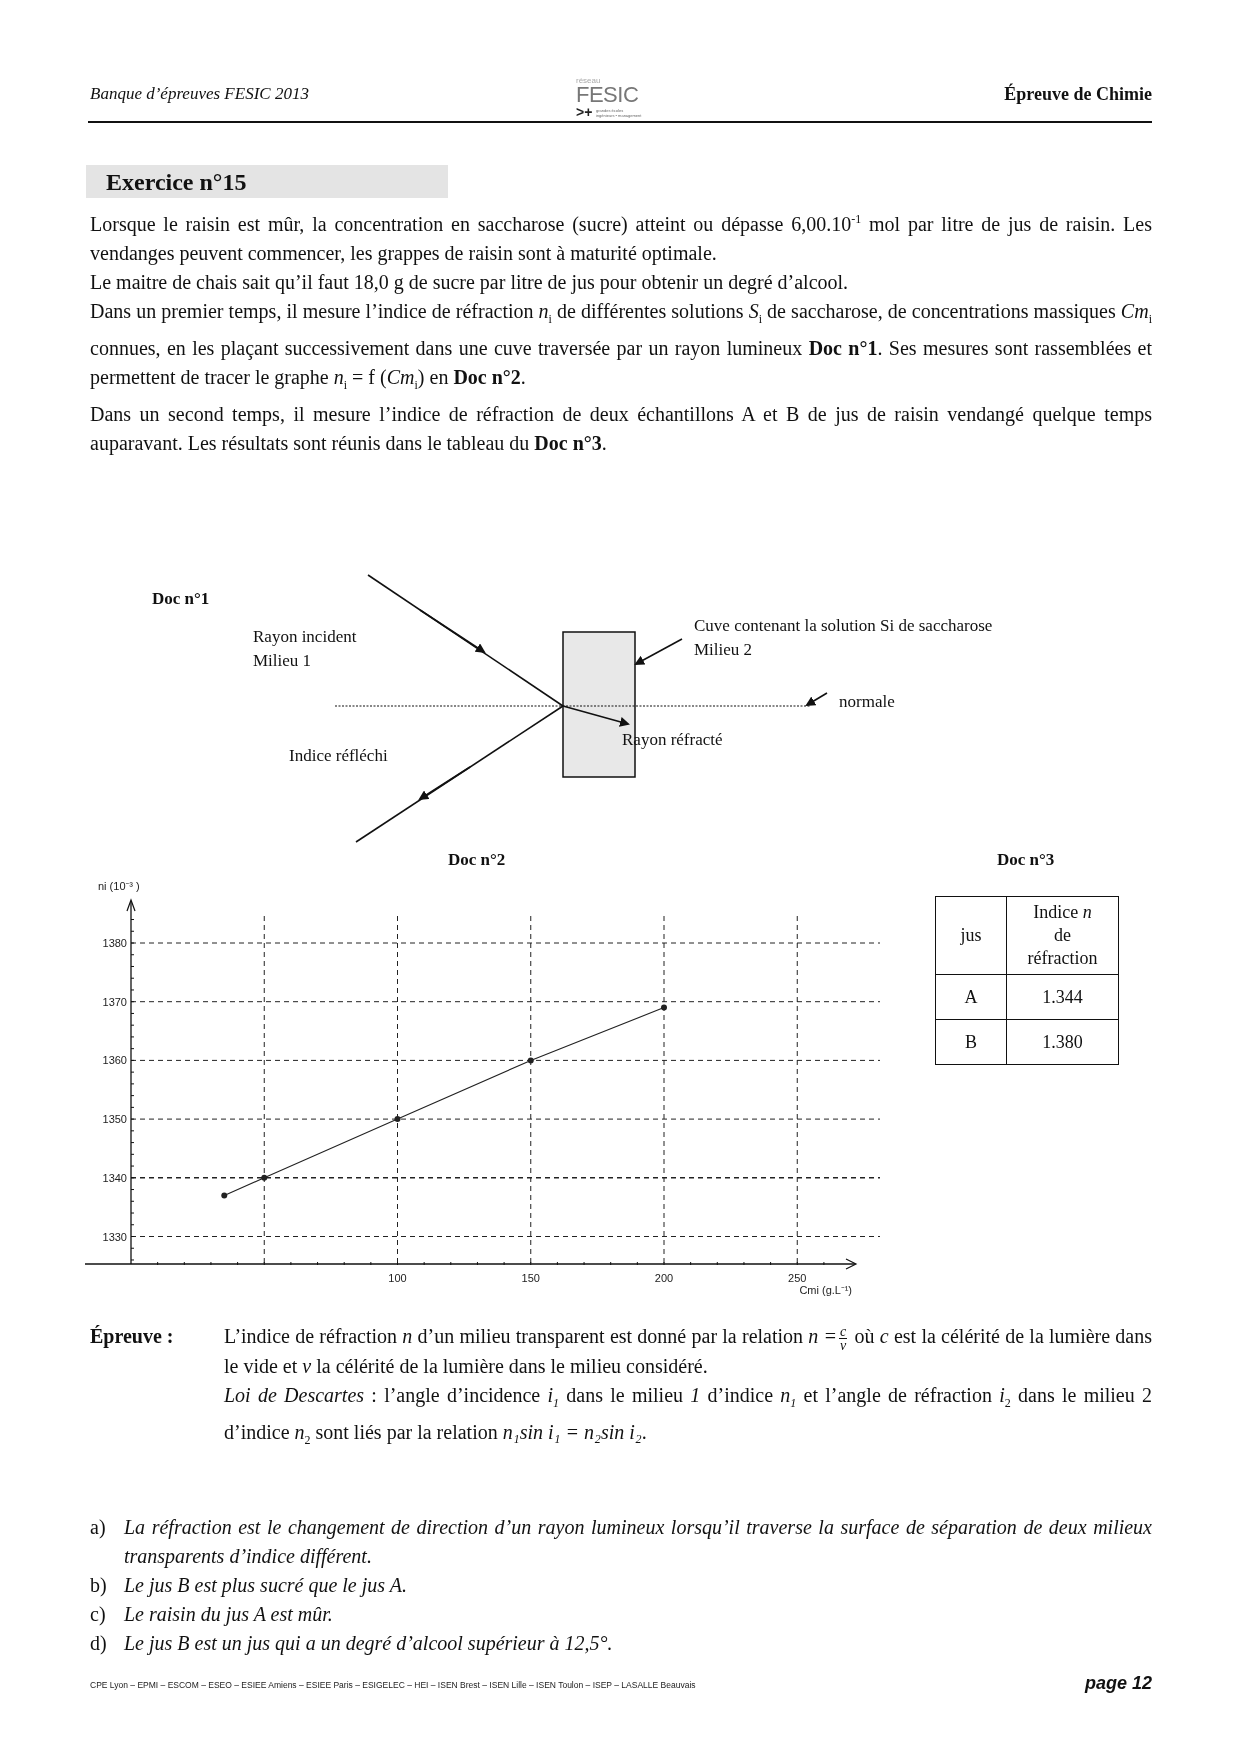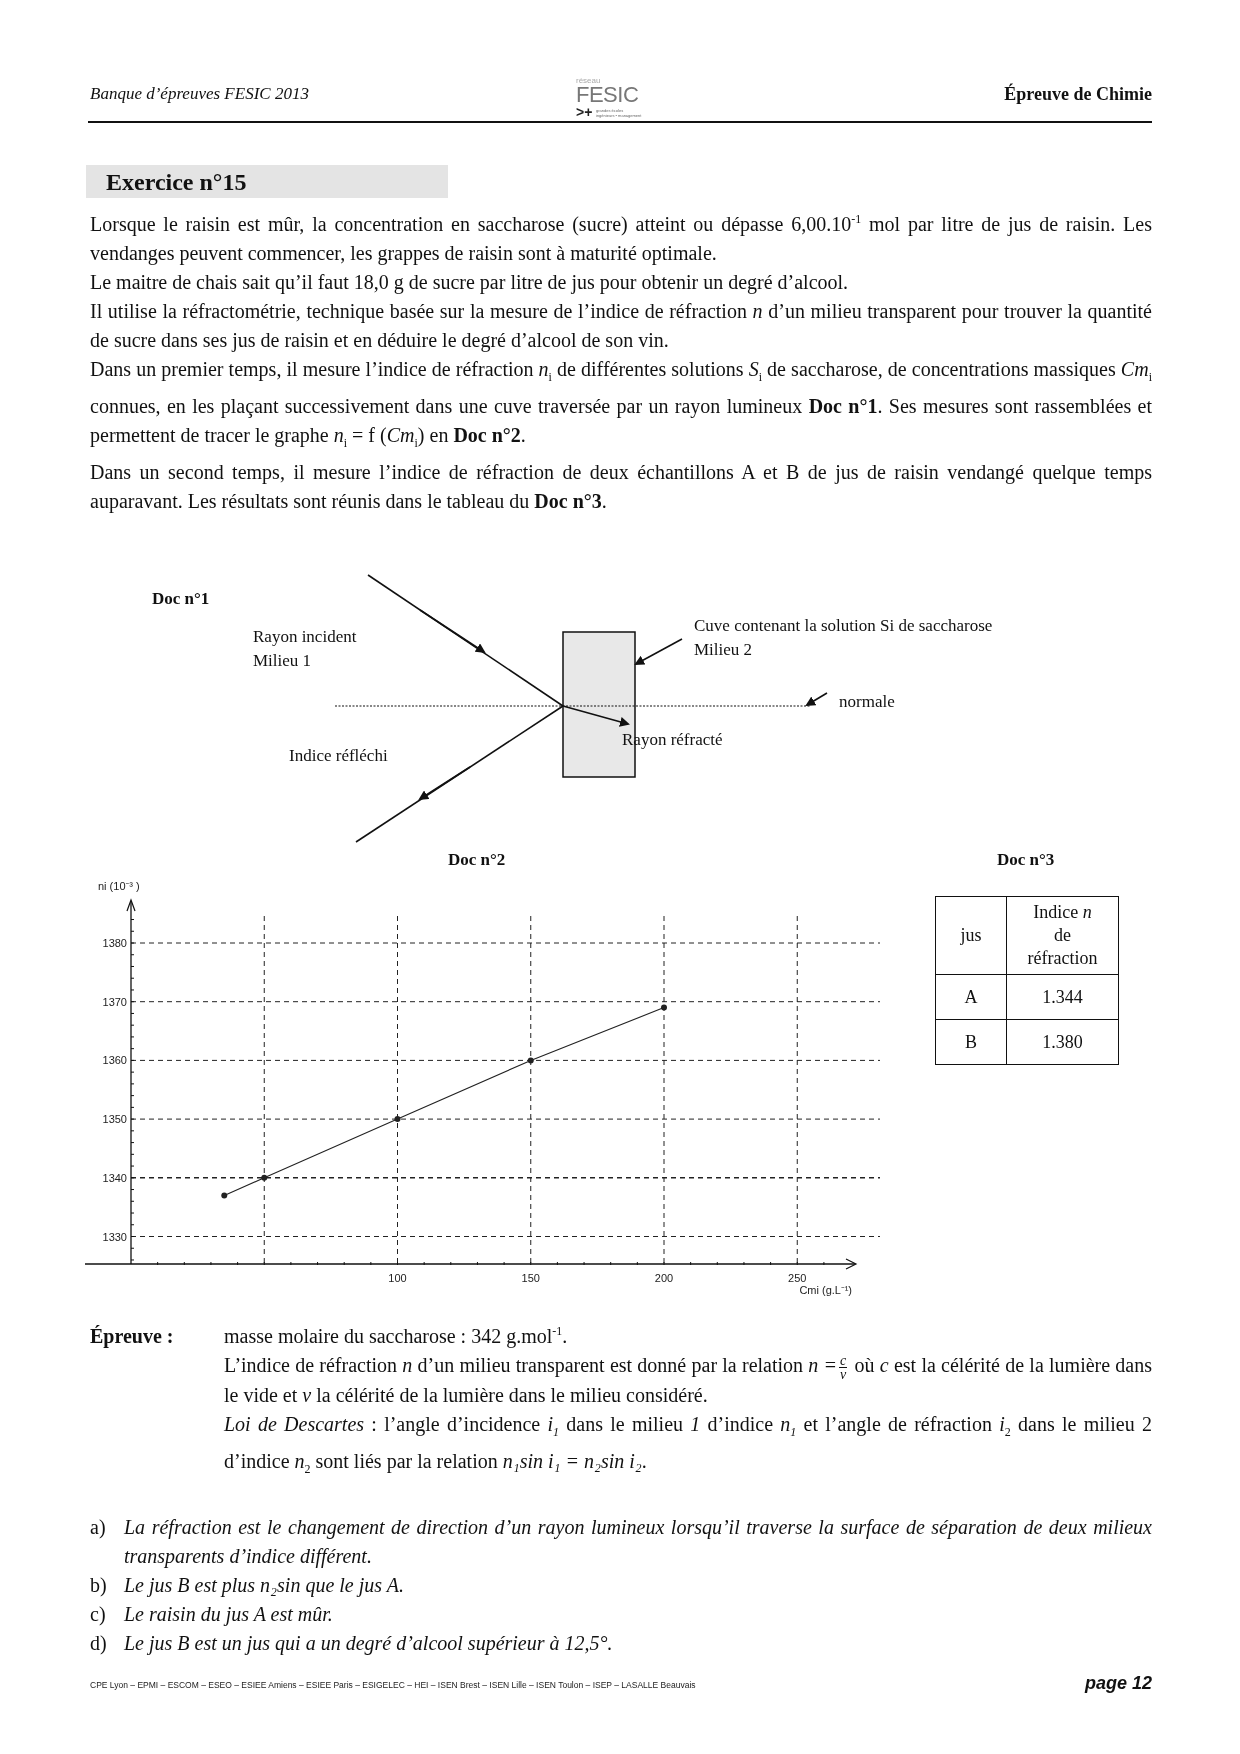--- a/index.html
+++ b/index.html
@@ -46,21 +46,20 @@
   <span class="tag"><span>grandes écoles</span><br><span>ingénieurs • management</span></span>
 </div>
 <div class="abs hdr-right">Épreuve de Chimie</div>
 <div class="abs hdr-rule"></div>
 
 <div class="abs ex-title">Exercice n°15</div>
 
 <div class="abs body-text">
   <p><span>Lorsque le raisin est mûr, la concentration en saccharose (sucre) atteint ou dépasse 6,00.10</span><sup>-1</sup><span> mol par litre de jus de raisin. Les vendanges peuvent commencer, les grappes de raisin sont à maturité optimale.</span></p>
   <p>Le maitre de chais sait qu’il faut 18,0 g de sucre par litre de jus pour obtenir un degré d’alcool.</p>
-  <p><span>Il utilise la réfractométrie, technique basée sur la mesure de l’indice de réfraction </span><i>n</i><span> d’un milieu transparent pour trouver la quantité de sucre dans ses jus de raisin et en déduire le degré d’alcool de son vin.</span></p>
   <p><span>Dans un premier temps, il mesure l’indice de réfraction </span><i>n</i><sub>i</sub><span> de différentes solutions </span><i>S</i><sub>i</sub><span> de saccharose, de concentrations massiques </span><i>Cm</i><sub>i</sub><span> connues, en les plaçant successivement dans une cuve traversée par un rayon lumineux </span><b>Doc n°1</b><span>. Ses mesures sont rassemblées et permettent de tracer le graphe </span><i>n</i><sub>i</sub><span> = f (</span><i>Cm</i><sub>i</sub><span>) en </span><b>Doc n°2</b><span>.</span></p>
   <p><span>Dans un second temps, il mesure l’indice de réfraction de deux échantillons A et B de jus de raisin vendangé quelque temps auparavant. Les résultats sont réunis dans le tableau du </span><b>Doc n°3</b><span>.</span></p>
 </div>
 
 <div class="abs doc-label" style="left:152px; top:589px;">Doc n°1</div>
 <svg class="abs" style="left:0; top:0;" width="1240" height="860">
   <defs>
     <marker id="arr" markerWidth="10" markerHeight="10" refX="8" refY="5" orient="auto" markerUnits="userSpaceOnUse">
       <path d="M0,0 L10,5 L0,10 z" fill="#111"></path>
     </marker>
@@ -189,27 +188,26 @@
   <tr style="height:45px;">
     <td>B</td>
     <td>1.380</td>
   </tr>
 </tbody>
   </table>
 
 <div class="abs donnees">
   <span class="lbl">Épreuve :</span>
   <div class="content">
-    <div><span>masse molaire du saccharose : 342 g.mol</span><sup>-1</sup><span>.</span></div>
     <div><span>L’indice de réfraction </span><i>n</i><span> d’un milieu transparent est donné par la relation </span><i>n =</i><span class="frac"><span class="num">c</span><span>v</span></span><span> où </span><i>c</i><span> est la célérité de la lumière dans le vide et </span><i>v</i><span> la célérité de la lumière dans le milieu considéré.</span></div>
     <div><i>Loi de Descartes</i><span> : l’angle d’incidence </span><i>i</i><sub style="font-size:12px;font-style:italic;">1</sub><span> dans le milieu </span><i>1</i><span> d’indice </span><i>n</i><sub style="font-size:12px;font-style:italic;">1</sub><span> et l’angle de réfraction </span><i>i</i><sub style="font-size:12px;">2</sub><span> dans le milieu 2 d’indice </span><i>n</i><sub style="font-size:12px;">2</sub><span> sont liés par la relation </span><i>n₁sin i₁ = n₂sin i₂</i><span>.</span></div>
   </div>
 </div>
 
 <div class="abs questions">
   <div class="q"><span class="letter">a)</span><span>La réfraction est le changement de direction d’un rayon lumineux lorsqu’il traverse la surface de séparation de deux milieux transparents d’indice différent.</span></div>
-  <div class="q"><span class="letter">b)</span><span>Le jus B est plus n₂sin que le jus A.</span></div>
+  <div class="q"><span class="letter">b)</span><span>Le jus B est plus sucré que le jus A.</span></div>
   <div class="q"><span class="letter">c)</span><span>Le raisin du jus A est mûr.</span></div>
   <div class="q"><span class="letter">d)</span><span>Le jus B est un jus qui a un degré d’alcool supérieur à 12,5°.</span></div>
 </div>
 
 <div class="abs footer-schools">CPE Lyon – EPMI – ESCOM – ESEO – ESIEE Amiens – ESIEE Paris – ESIGELEC – HEI – ISEN Brest – ISEN Lille – ISEN Toulon – ISEP – LASALLE Beauvais</div>
 <div class="abs footer-page">page 12</div>
 
 </body></html>

